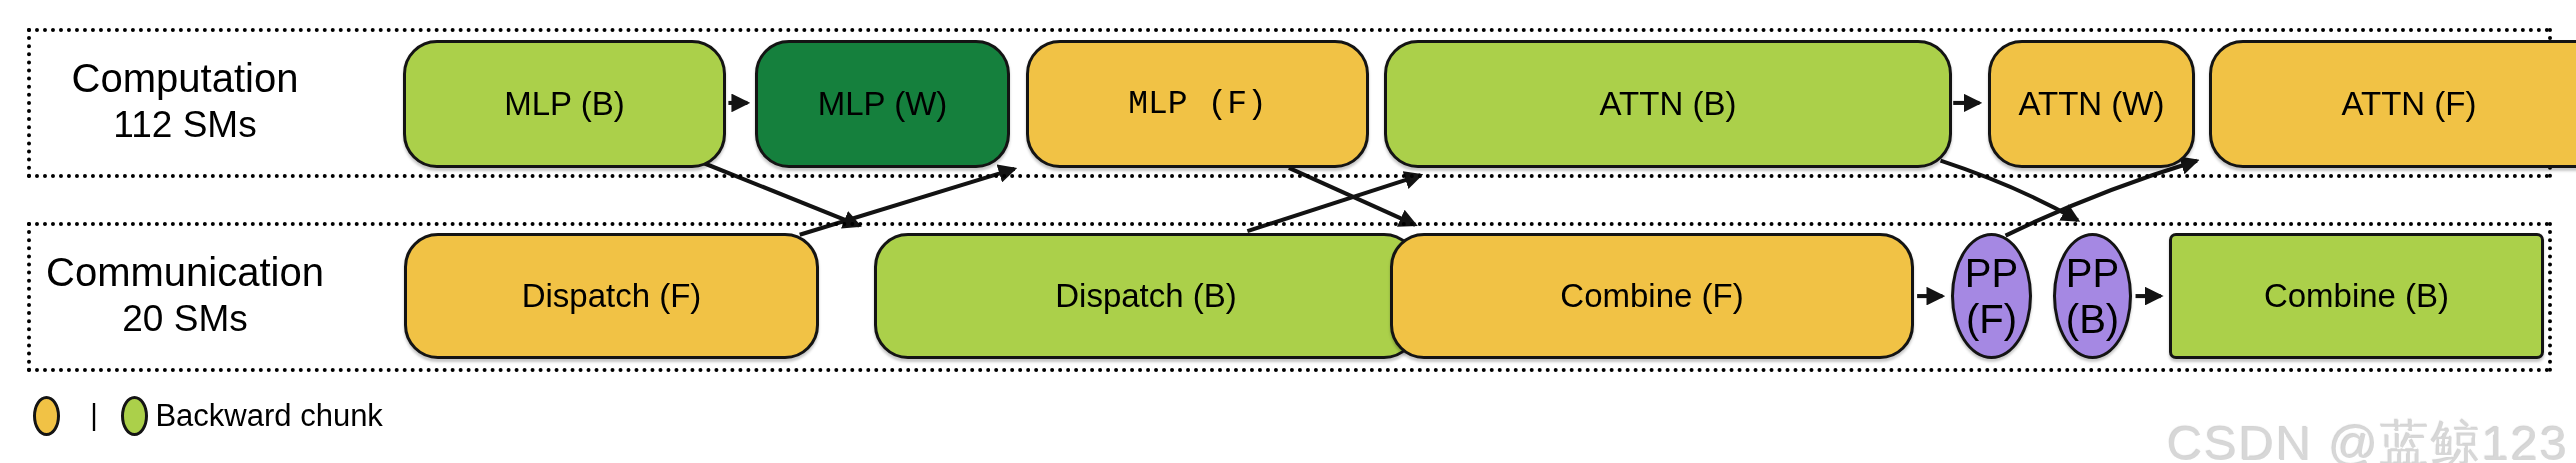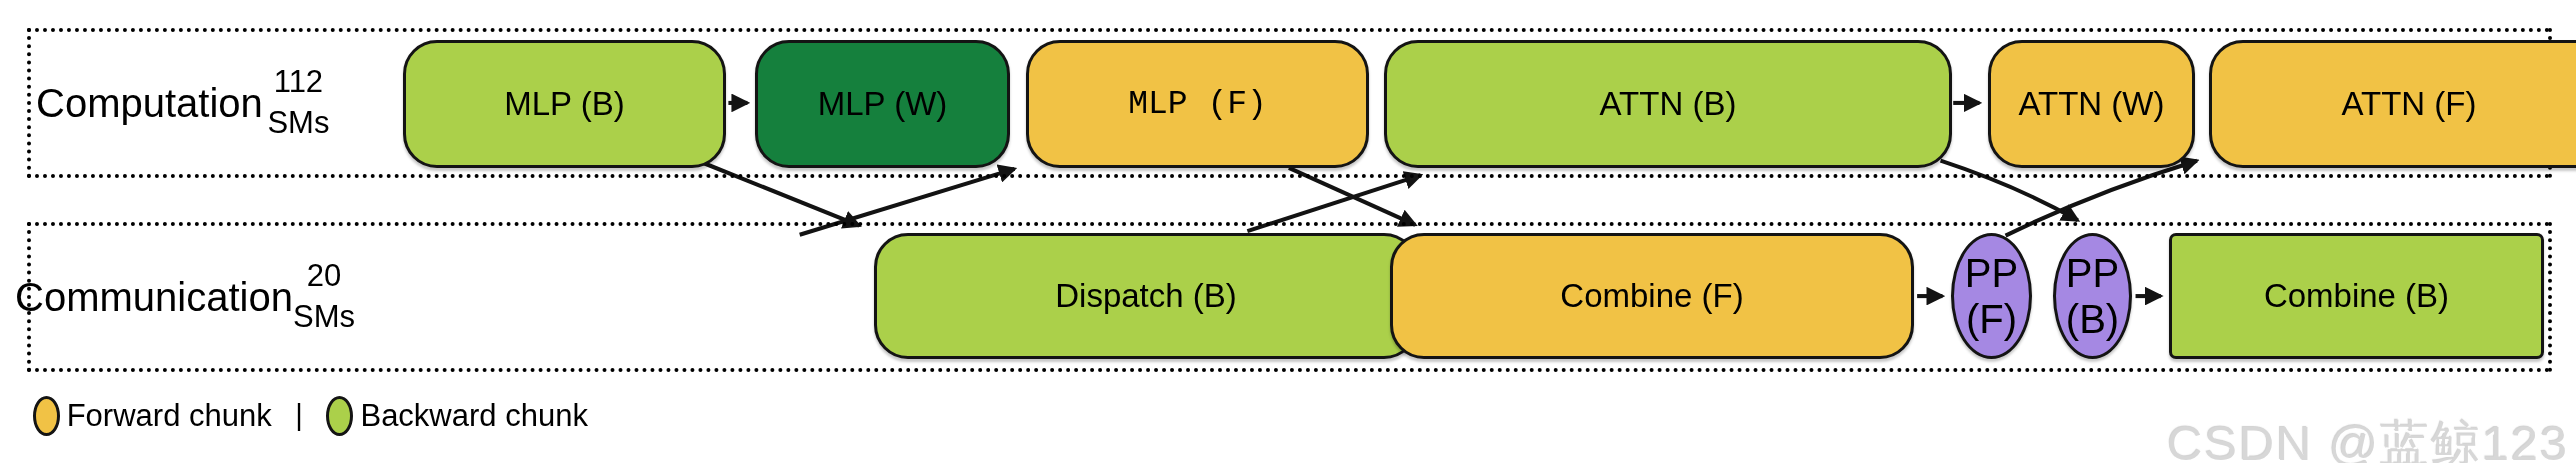--- a/index.html
+++ b/index.html
@@ -14,26 +14,27 @@
   }
   .dotted-box {
     position: absolute;
     border: 4.5px dotted #000;
     box-sizing: border-box;
     background: transparent;
   }
   .section-label {
     position: absolute;
     display: flex;
+    flex-direction: column;
     align-items: center;
     justify-content: center;
     text-align: center;
   }
   .section-title { font-size: 40px; line-height: 1.15; color: #000; }
-  .section-sub   { font-size: 31px; line-height: 1.3; color: #000; }
+  .section-sub   { font-size: 37px; line-height: 1.3; color: #000; }
   .blk {
     position: absolute;
     box-sizing: border-box;
     border: 3.6px solid #141414;
     border-radius: 34px;
     display: flex;
     align-items: center;
     justify-content: center;
     font-size: 33px;
     text-align: center;
@@ -114,29 +115,29 @@
   <div class="blk" style="left: 1384px; top: 40px; width: 568px; height: 128px; background-color: rgb(171, 208, 74);">ATTN (B)</div>
   <div class="blk" style="left: 1988px; top: 40px; width: 207px; height: 128px; background-color: rgb(241, 194, 69);">ATTN (W)</div>
   <div class="blk" style="left: 2209px; top: 40px; width: 400px; height: 128px; background-color: rgb(241, 194, 69);">ATTN (F)</div>
 
   <div class="dotted-box" style="left:27px; top:222px; width:2525px; height:150px;"></div>
   <div class="section-label" style="left:36px; top:237px; width:298px; height:119px;">
     <div class="section-title">Communication</div>
     <div class="section-sub">20 SMs</div>
   </div>
 
+  <div class="blk" style="left: 404px; top: 233px; width: 415px; height: 126px; background-color: rgb(241, 194, 69);">Dispatch (F)</div>
   <div class="blk" style="left: 833px; top: 233px; width: 544px; height: 126px; background-color: rgb(171, 208, 74); margin-left: 41px;">Dispatch (B)</div>
   <div class="blk" style="left: 1390px; top: 233px; width: 524px; height: 126px; background-color: rgb(241, 194, 69);">Combine (F)</div>
   <div class="blk pp" style="left: 1951px; top: 233px; width: 81px; height: 126px; background-color: rgb(165, 136, 227);">PP (F)</div>
   <div class="blk pp" style="left: 2053px; top: 233px; width: 79px; height: 126px; background-color: rgb(165, 136, 227);">PP (B)</div>
   <div class="blk" style="left: 2169px; top: 233px; width: 375px; height: 126px; background-color: rgb(171, 208, 74); border-radius: 7px;">Combine (B)</div>
 
   <div class="legend">
     <span class="swatch" style="background-color: rgb(241, 194, 69);"></span>
-    <span>Forward chunk</span>
     <span class="legend-sep">|</span>
     <span class="swatch" style="background-color: rgb(171, 208, 74);"></span>
     <span>Backward chunk</span>
   </div>
 
   <div class="watermark">CSDN @蓝鲸123</div>
 
 </div>
 
 

